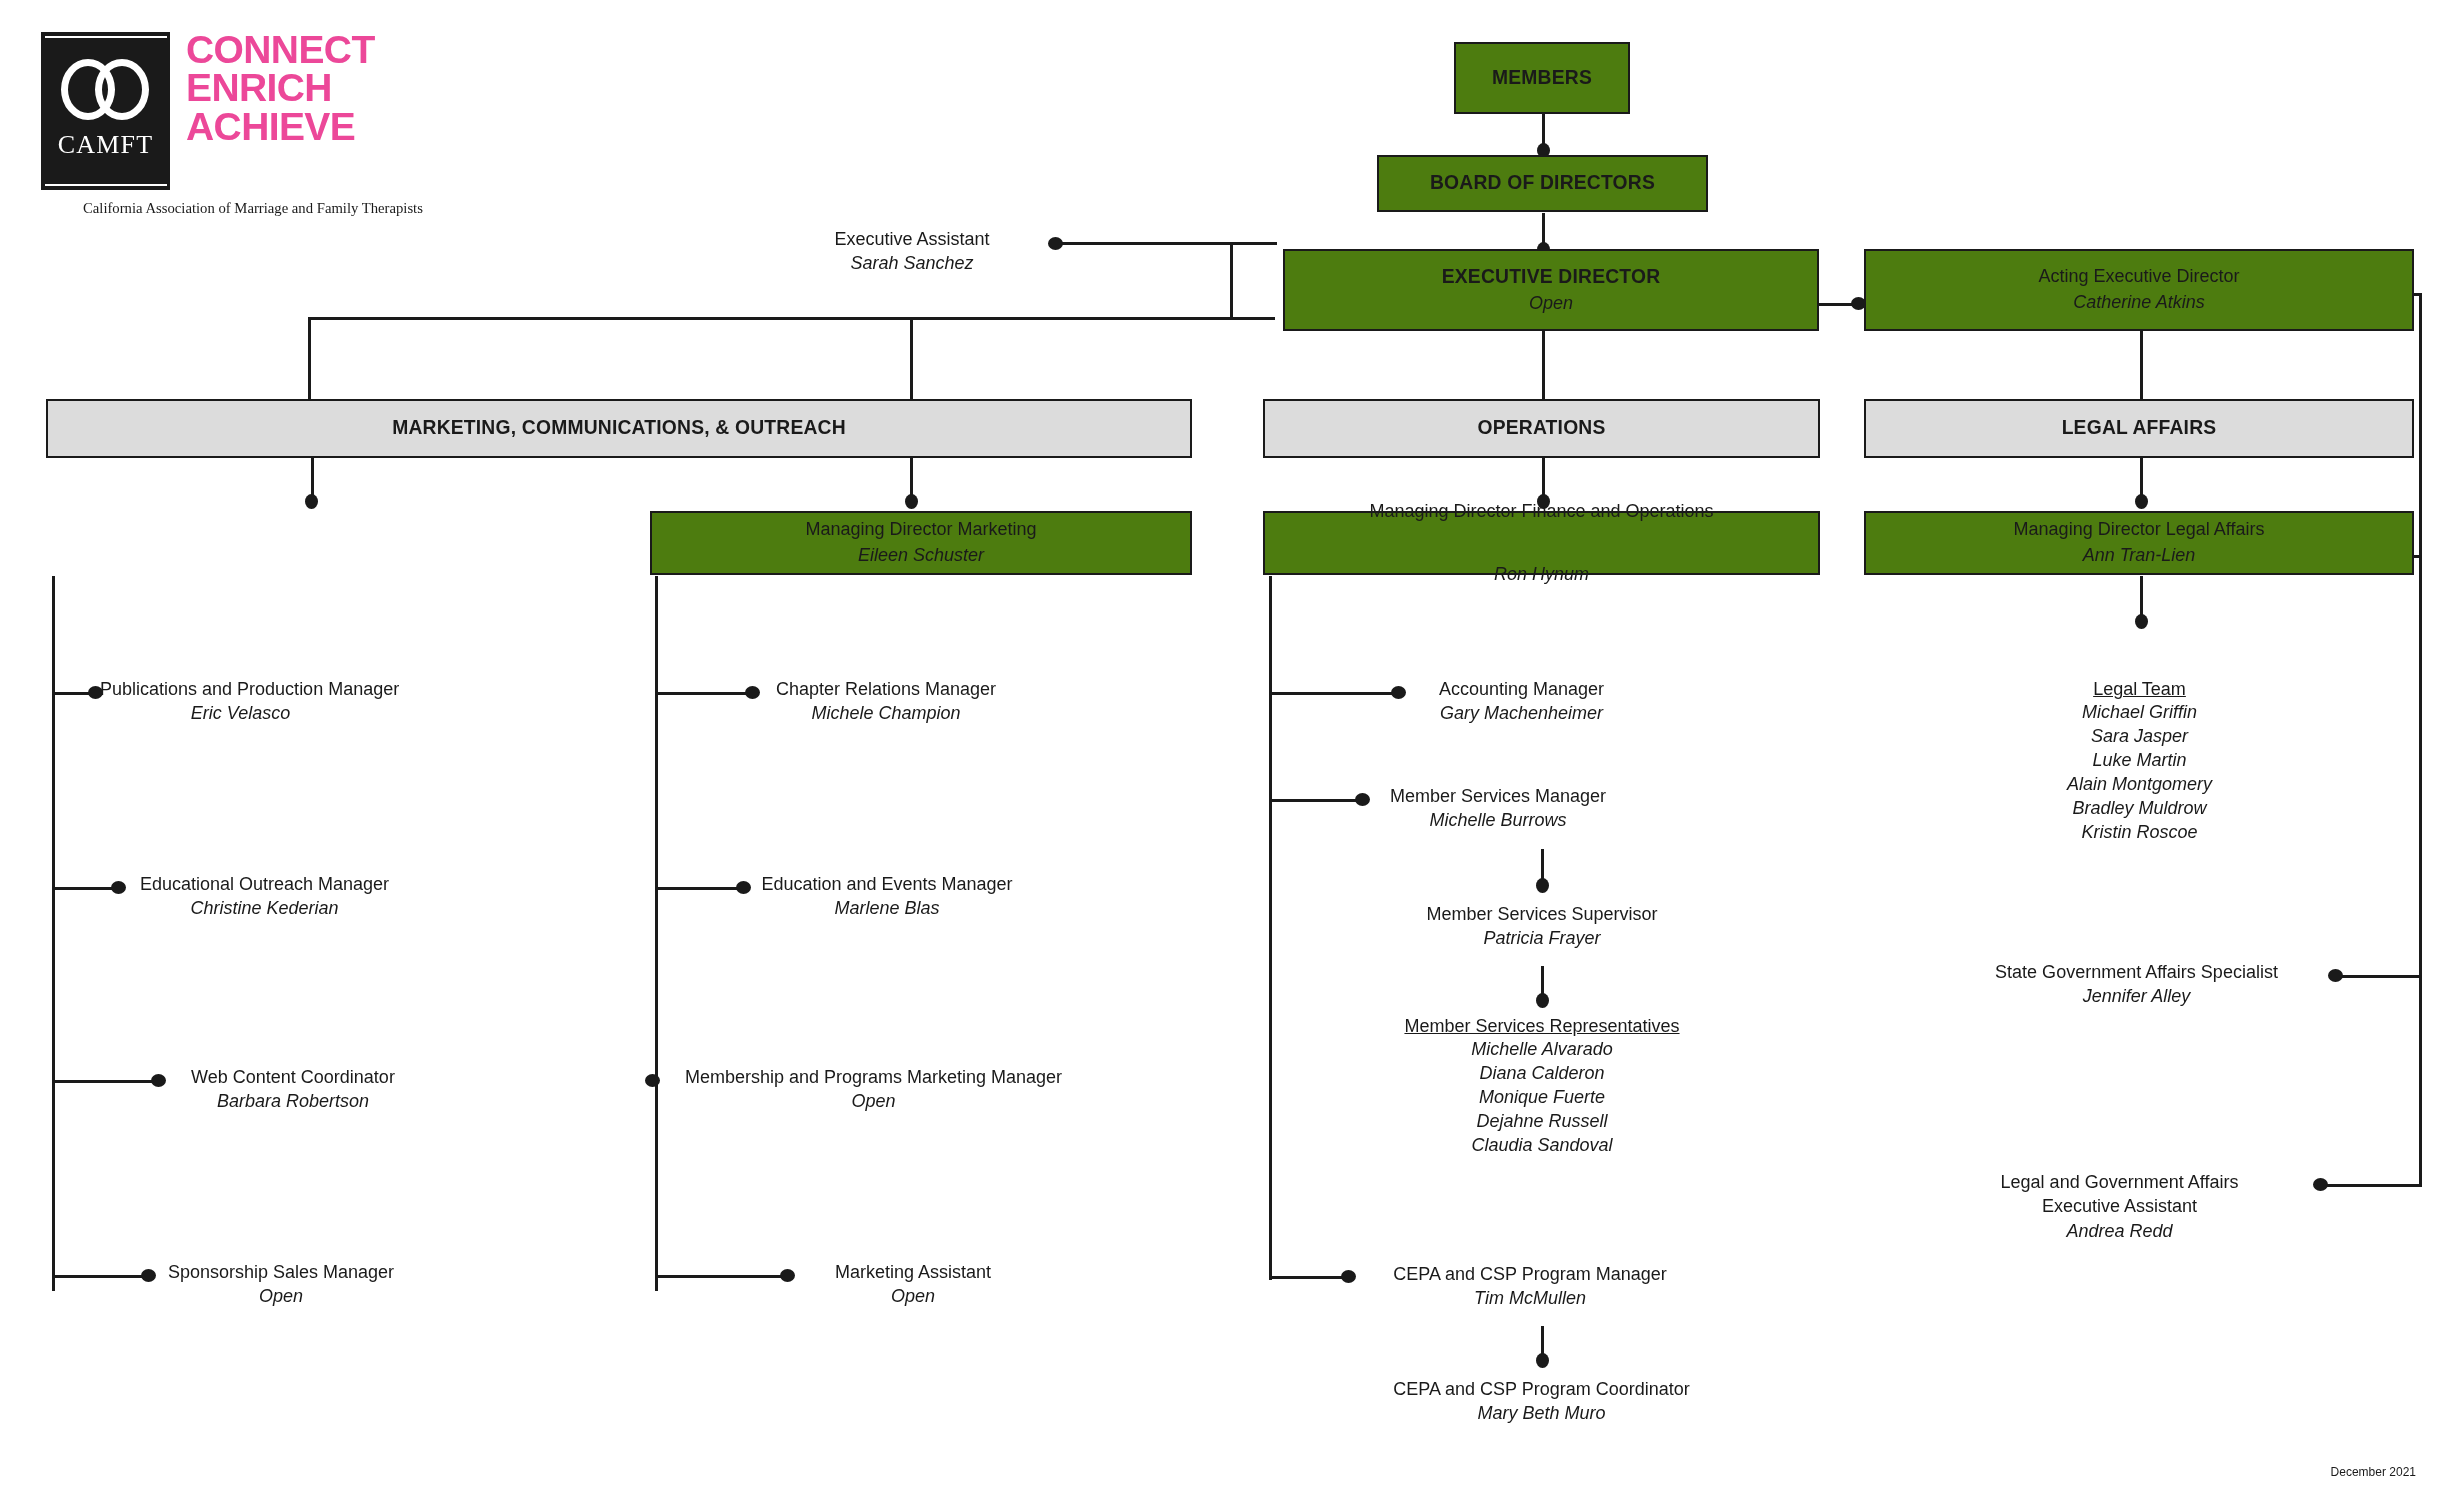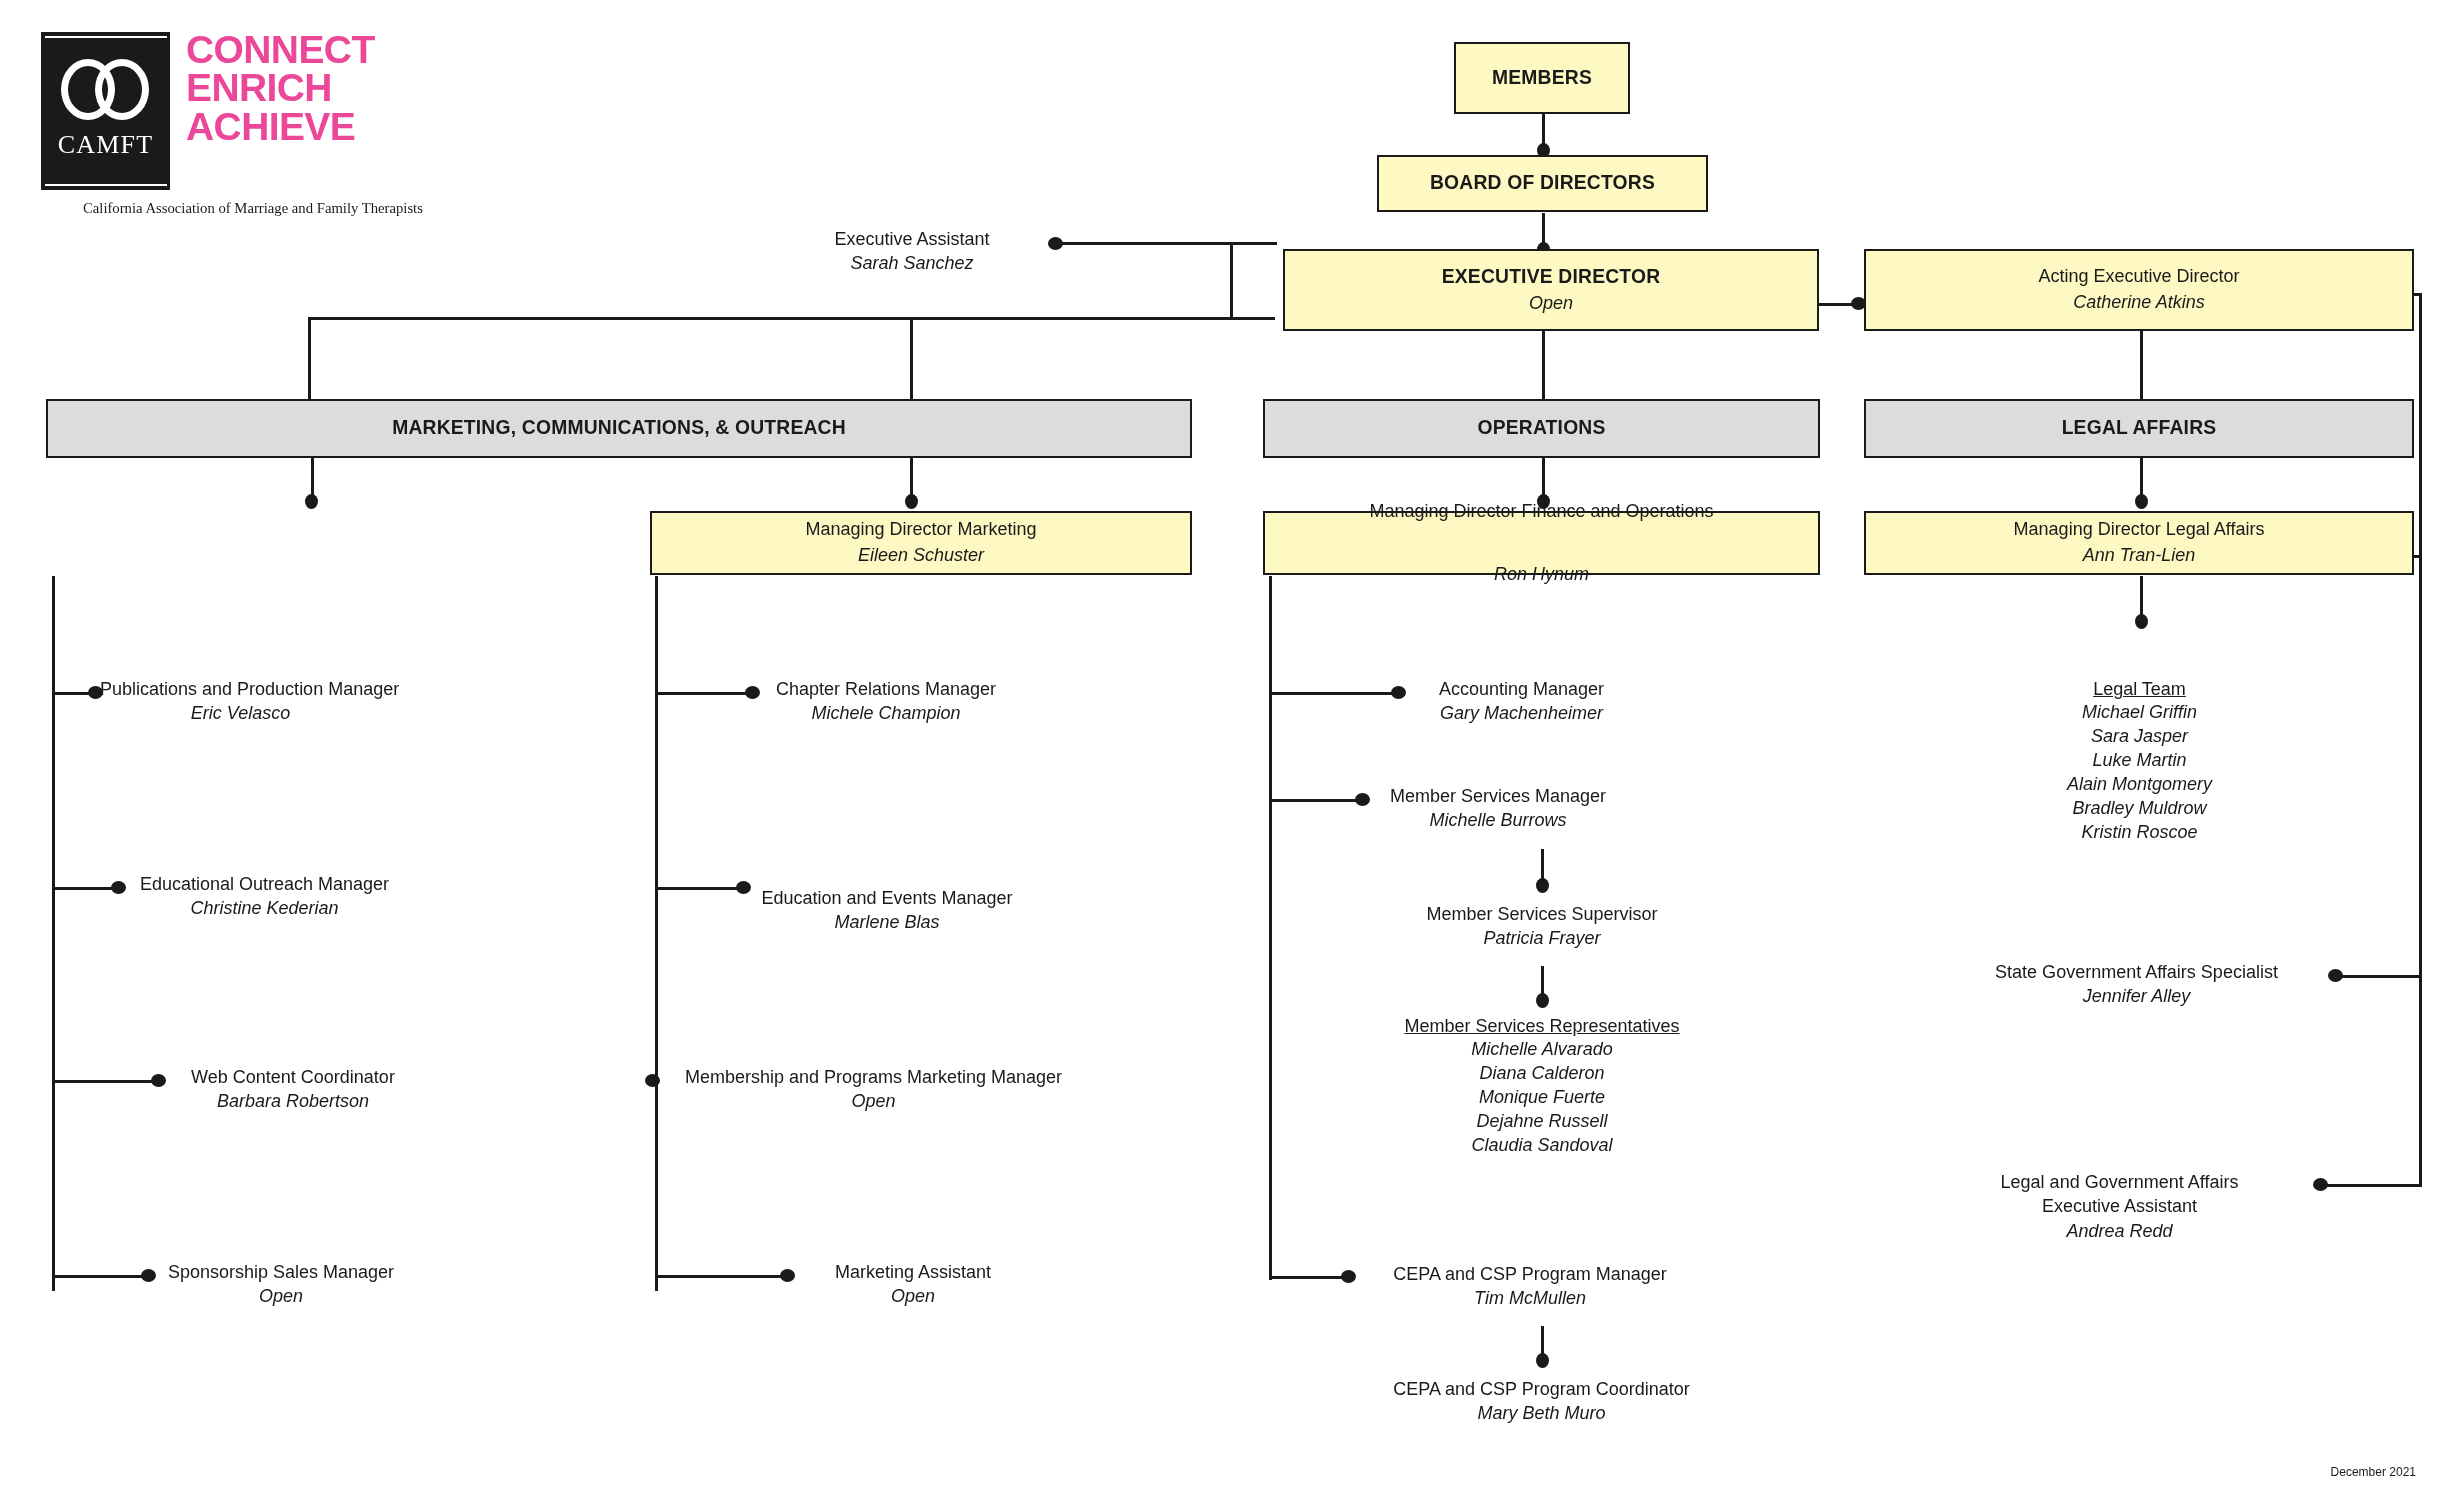--- a/index.html
+++ b/index.html
@@ -16,21 +16,21 @@
   .ring.l{left:0;}
   .ring.r{left:34px;}
   .logo-camft{position:absolute;left:0;right:0;top:98px;text-align:center;color:#fff;
     font-family:"Liberation Serif", serif;font-size:26px;letter-spacing:1.2px;}
   .logo-words{position:absolute;left:145px;top:-1.2px;width:276px;
     font-weight:bold;font-size:39px;line-height:0.99;letter-spacing:-0.6px;color:#ec4899;}
   .logo-tag{position:absolute;left:42px;top:168px;width:387px;
     font-family:Liberation Serif, serif;font-size:14.7px;color:#1a1a1a;white-space:nowrap;}
 
   
-  .box{position:absolute;box-sizing:border-box;background:#fef9c3;border:2.9px solid #1a1a1a;
+  .box{position:absolute;box-sizing:border-box;background:#4d7c0f;border:2.9px solid #1a1a1a;
        display:flex;flex-direction:column;align-items:center;justify-content:center;text-align:center;}
   .box.shaded{background:#dcdcdc;}
   .box .ttl{font-weight:bold;font-size:19.3px;letter-spacing:0.2px;line-height:1.15;}
   .box .role{font-size:18px;line-height:1.2;}
   .box .nm{font-style:italic;font-size:18px;line-height:1.2;margin-top:4.7px;}
 
   
   .node{position:absolute;text-align:center;}
   .node .role{font-size:18px;line-height:1.35;white-space:nowrap;}
   .node .role.ul{text-decoration:underline;}
@@ -192,21 +192,21 @@
 
   <div class="ln hl" style="left:655px;top:692px;width:94px;"></div>
   <div class="dot h" style="left:745px;top:686px;"></div>
   <div class="node" style="left:757px;top:677px;width:258px;">
     <div class="role">Chapter Relations Manager</div>
     <div class="nm">Michele Champion</div>
   </div>
 
   <div class="ln hl" style="left:655px;top:887px;width:85px;"></div>
   <div class="dot h" style="left:736px;top:881px;"></div>
-  <div class="node" style="left:749px;top:872px;width:276px;margin-top:14px;">
+  <div class="node" style="left:749px;top:872px;width:276px;">
     <div class="role">Education and Events Manager</div>
     <div class="nm">Marlene Blas</div>
   </div>
 
   <div class="dot h" style="left:645px;top:1074px;"></div>
   <div class="node" style="left:674px;top:1065px;width:399px;">
     <div class="role">Membership and Programs Marketing Manager</div>
     <div class="nm">Open</div>
   </div>
 

